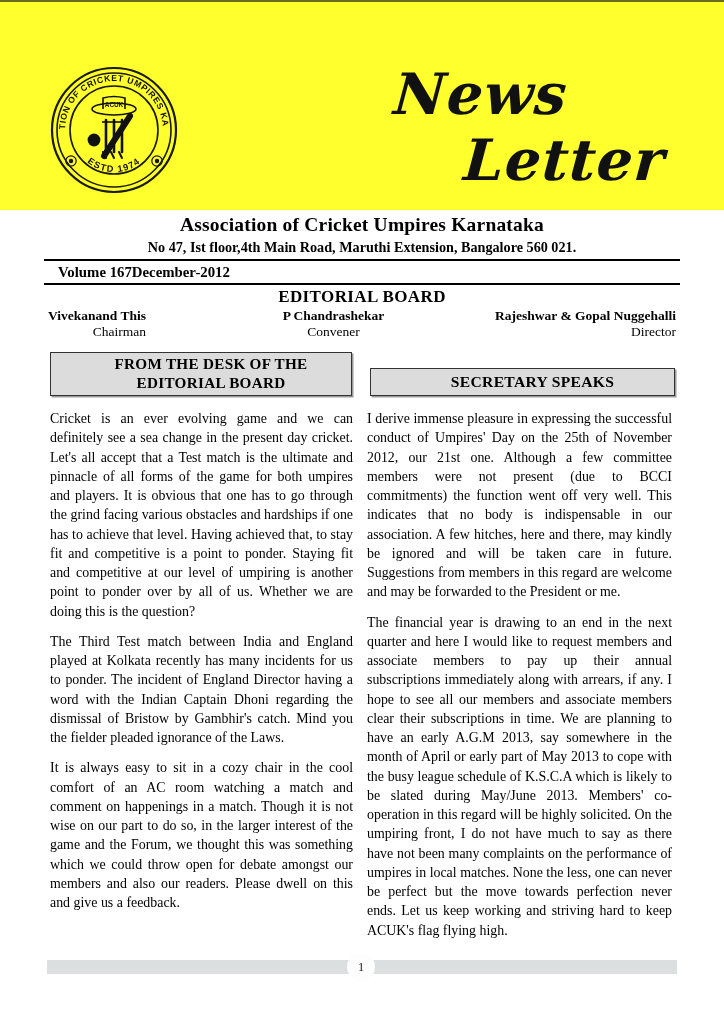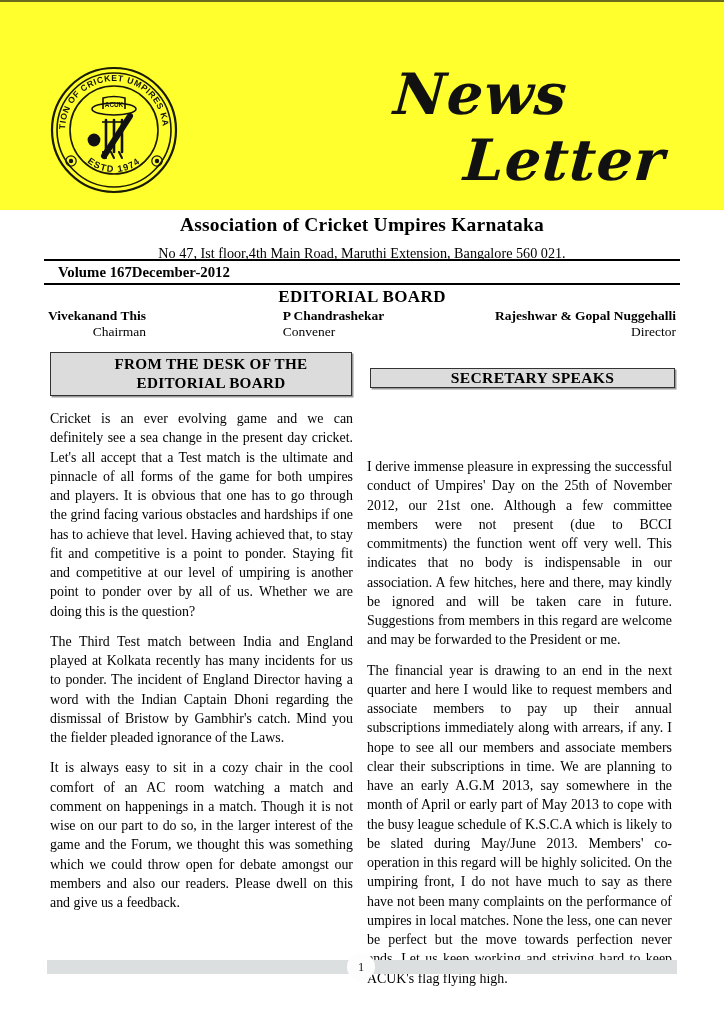--- a/index.html
+++ b/index.html
@@ -40,21 +40,21 @@
   }
   .masthead-title .ln2 {
     position: absolute; left: 92px; top: 72px;
     font-size: 57px; letter-spacing: 1px;
     transform: skewX(-4deg);
   }
 
   
   .org-block { position: absolute; left: 0; top: 214px; width: 724px; text-align: center; }
   .org-name { font-size: 19.5px; font-weight: 700; letter-spacing: .2px; }
-  .org-addr { font-size: 14.2px; margin-top: 9px; }
+  .org-addr { font-size: 14.2px; margin-top: 3px; font-weight: bold; }
 
   
   .vol-bar {
     position: absolute; left: 44px; top: 259px; width: 636px;
     border-top: 2.6px solid #000; border-bottom: 2.6px solid #000;
     height: 26px;
     display: flex; align-items: center; justify-content: flex-start;
     padding: 0 14px;
   }
   .vol-bar span { font-size: 14.8px; font-weight: 700; }
@@ -66,50 +66,50 @@
   }
   .eb-row {
     position: absolute; left: 48px; top: 308px; width: 628px;
     display: flex; justify-content: space-between;
   }
   .eb-person { font-size: 13.5px; line-height: 1.18; }
   .eb-person .nm { font-weight: 700; display: block; }
   .eb-person .rl { display: block; }
   .eb-person.c1 { text-align: left; }
   .eb-person.c1 .rl { text-align: right; }
-  .eb-person.c2 { text-align: left; margin-left: 26px; }
+  .eb-person.c2 { text-align: center; margin-left: 26px; }
   .eb-person.c3 { text-align: right; }
 
   
   .col-head {
     position: absolute;
     background: #dcdcdc;
     border: 1.5px solid #333;
     box-shadow: 1.5px 1.5px 0 #9a9a9a;
     display: flex; align-items: center; justify-content: center;
     text-align: center;
     font-weight: 700; letter-spacing: .3px; padding-left: 20px;
   }
   .col-head.left {
     left: 50px; top: 352px; width: 302px; height: 44px;
     font-size: 15.2px; line-height: 1.22;
   }
   .col-head.right {
-    left: 370px; top: 368px; width: 305px; height: 20px;
+    left: 370px; top: 368px; width: 305px; height: 28px;
     font-size: 15.6px;
   }
 
   
   .columns {
     position: absolute; left: 50px; top: 409px;
     width: 625px; height: 540px;
     display: flex; gap: 14px;
   }
   .col { width: 303px; }
-  .col.right-col { width: 305px; margin-top: 48px; }
+  .col.right-col { width: 305px; }
   .col p {
     font-size: 13.9px;
     line-height: 1.385;
     text-align: justify;
     text-justify: inter-word;
     margin-bottom: 11px;
   }
 
   
   .footer-bar {

